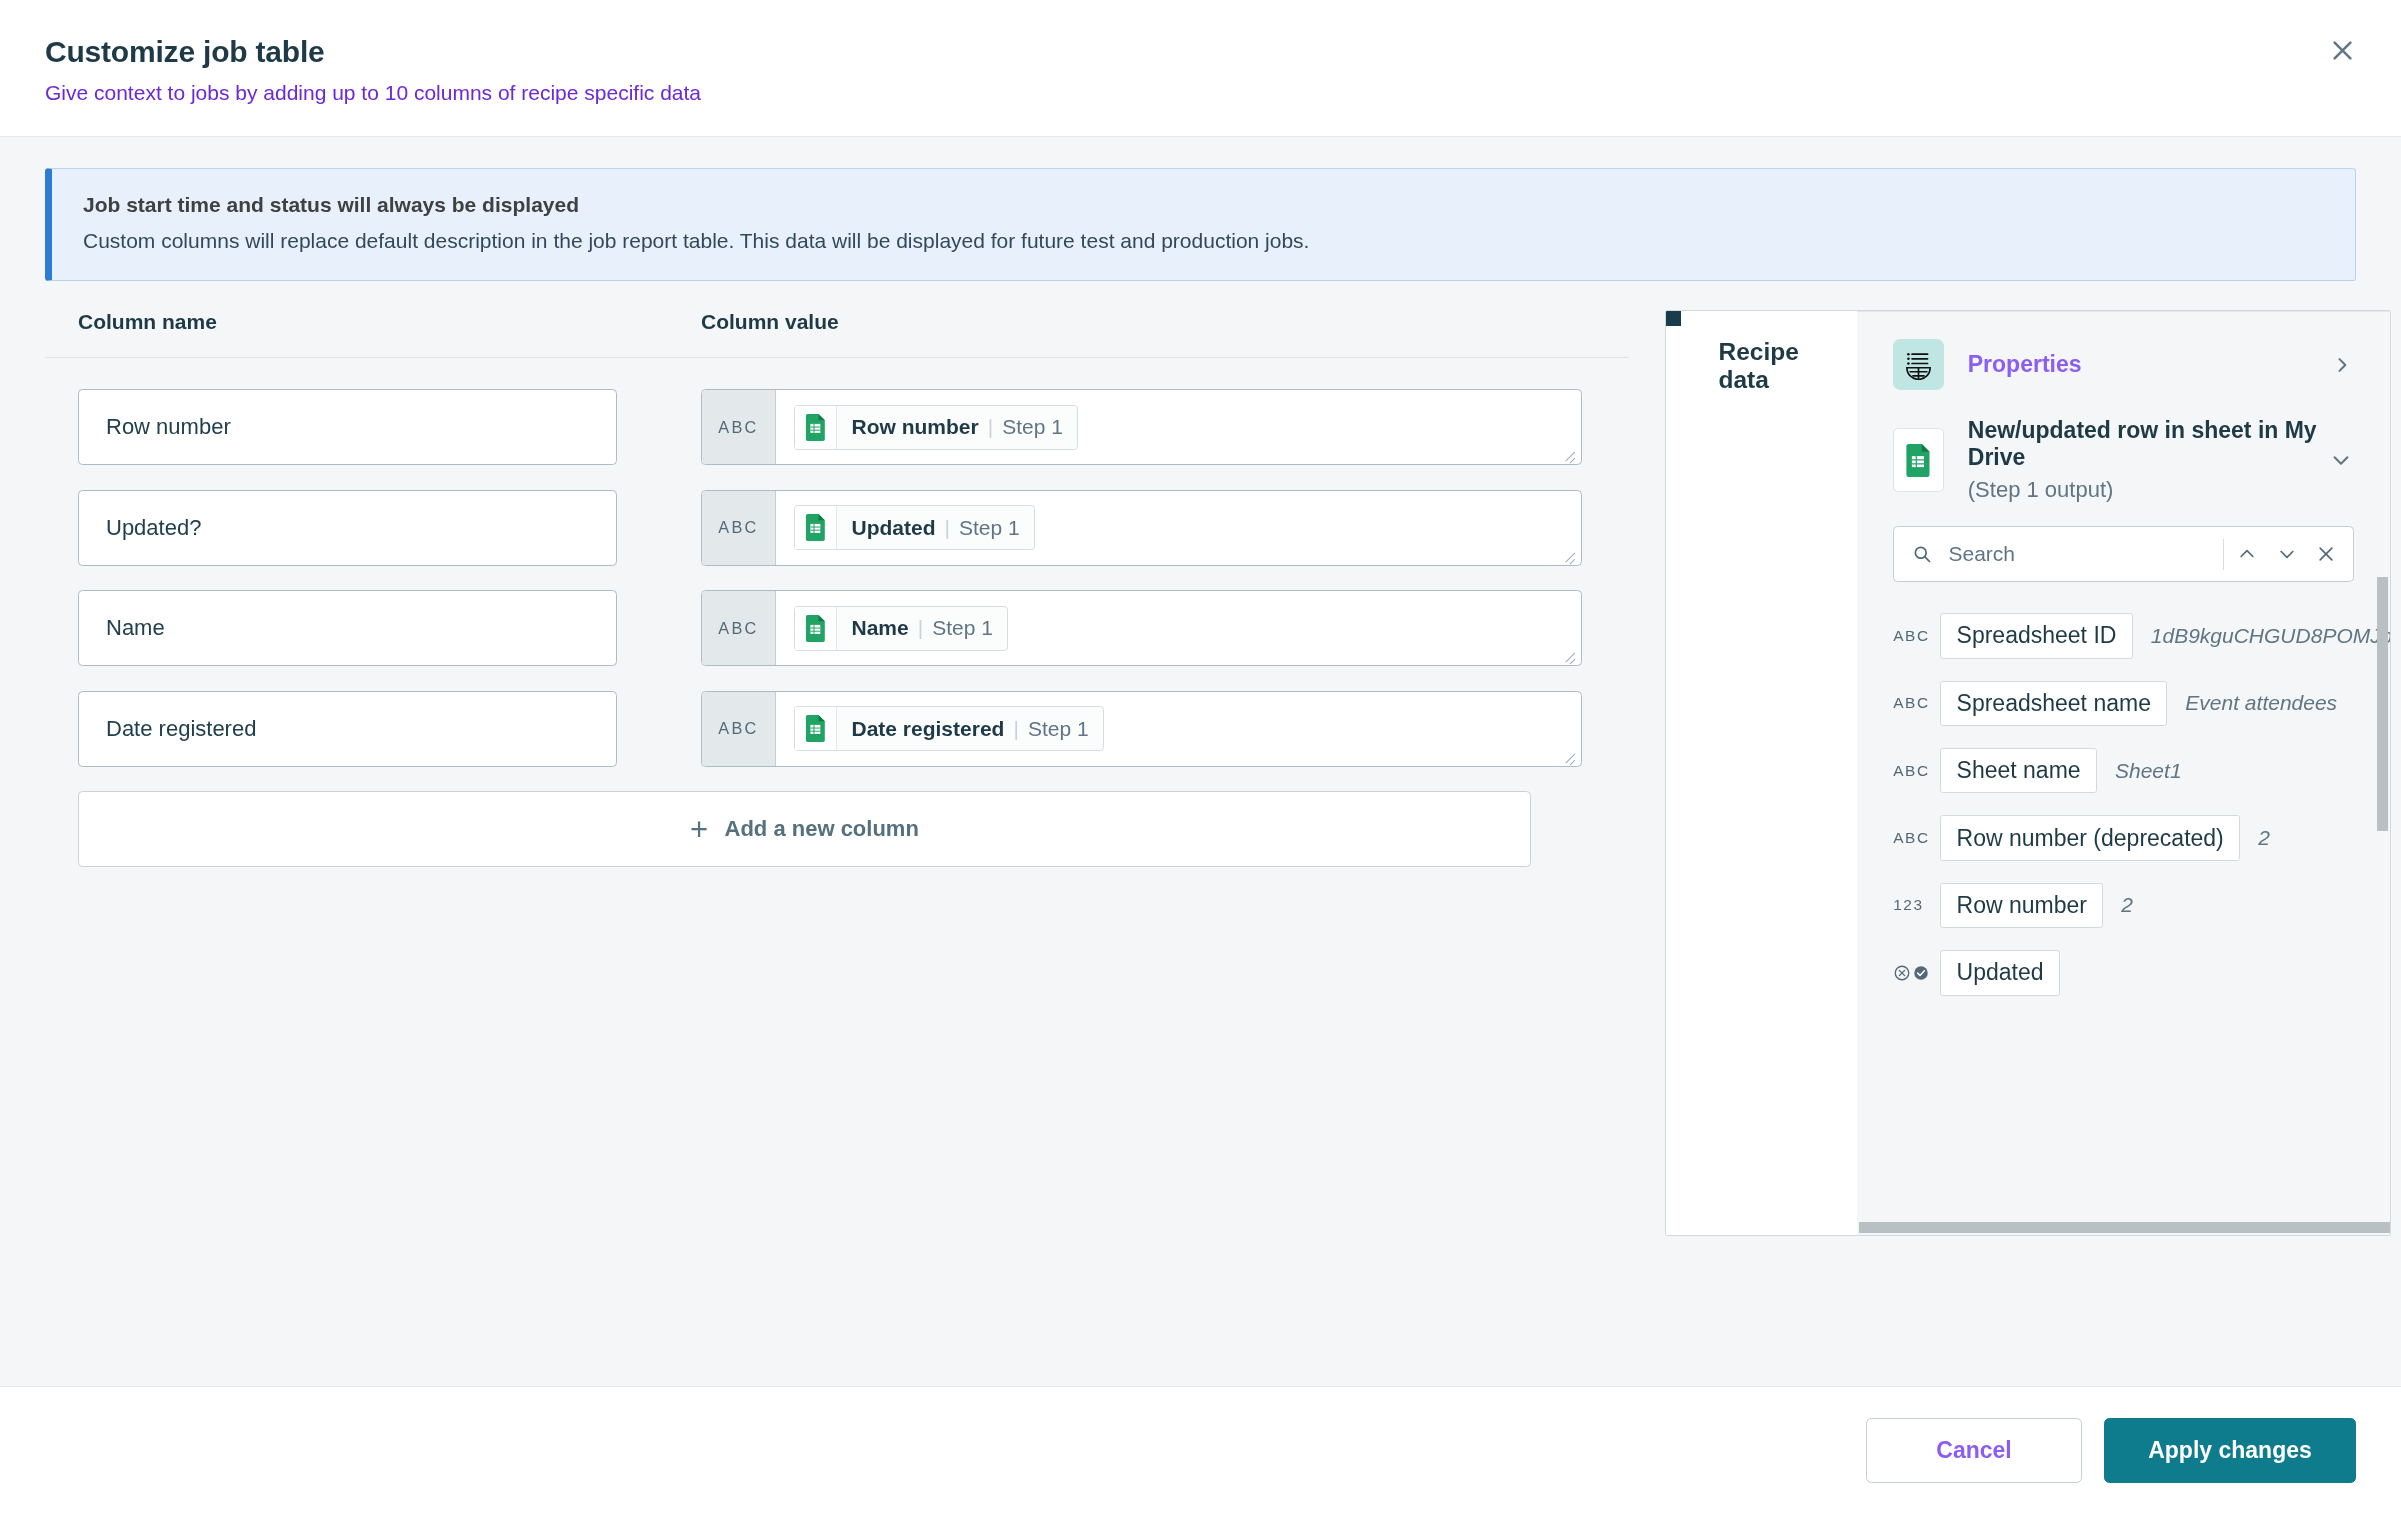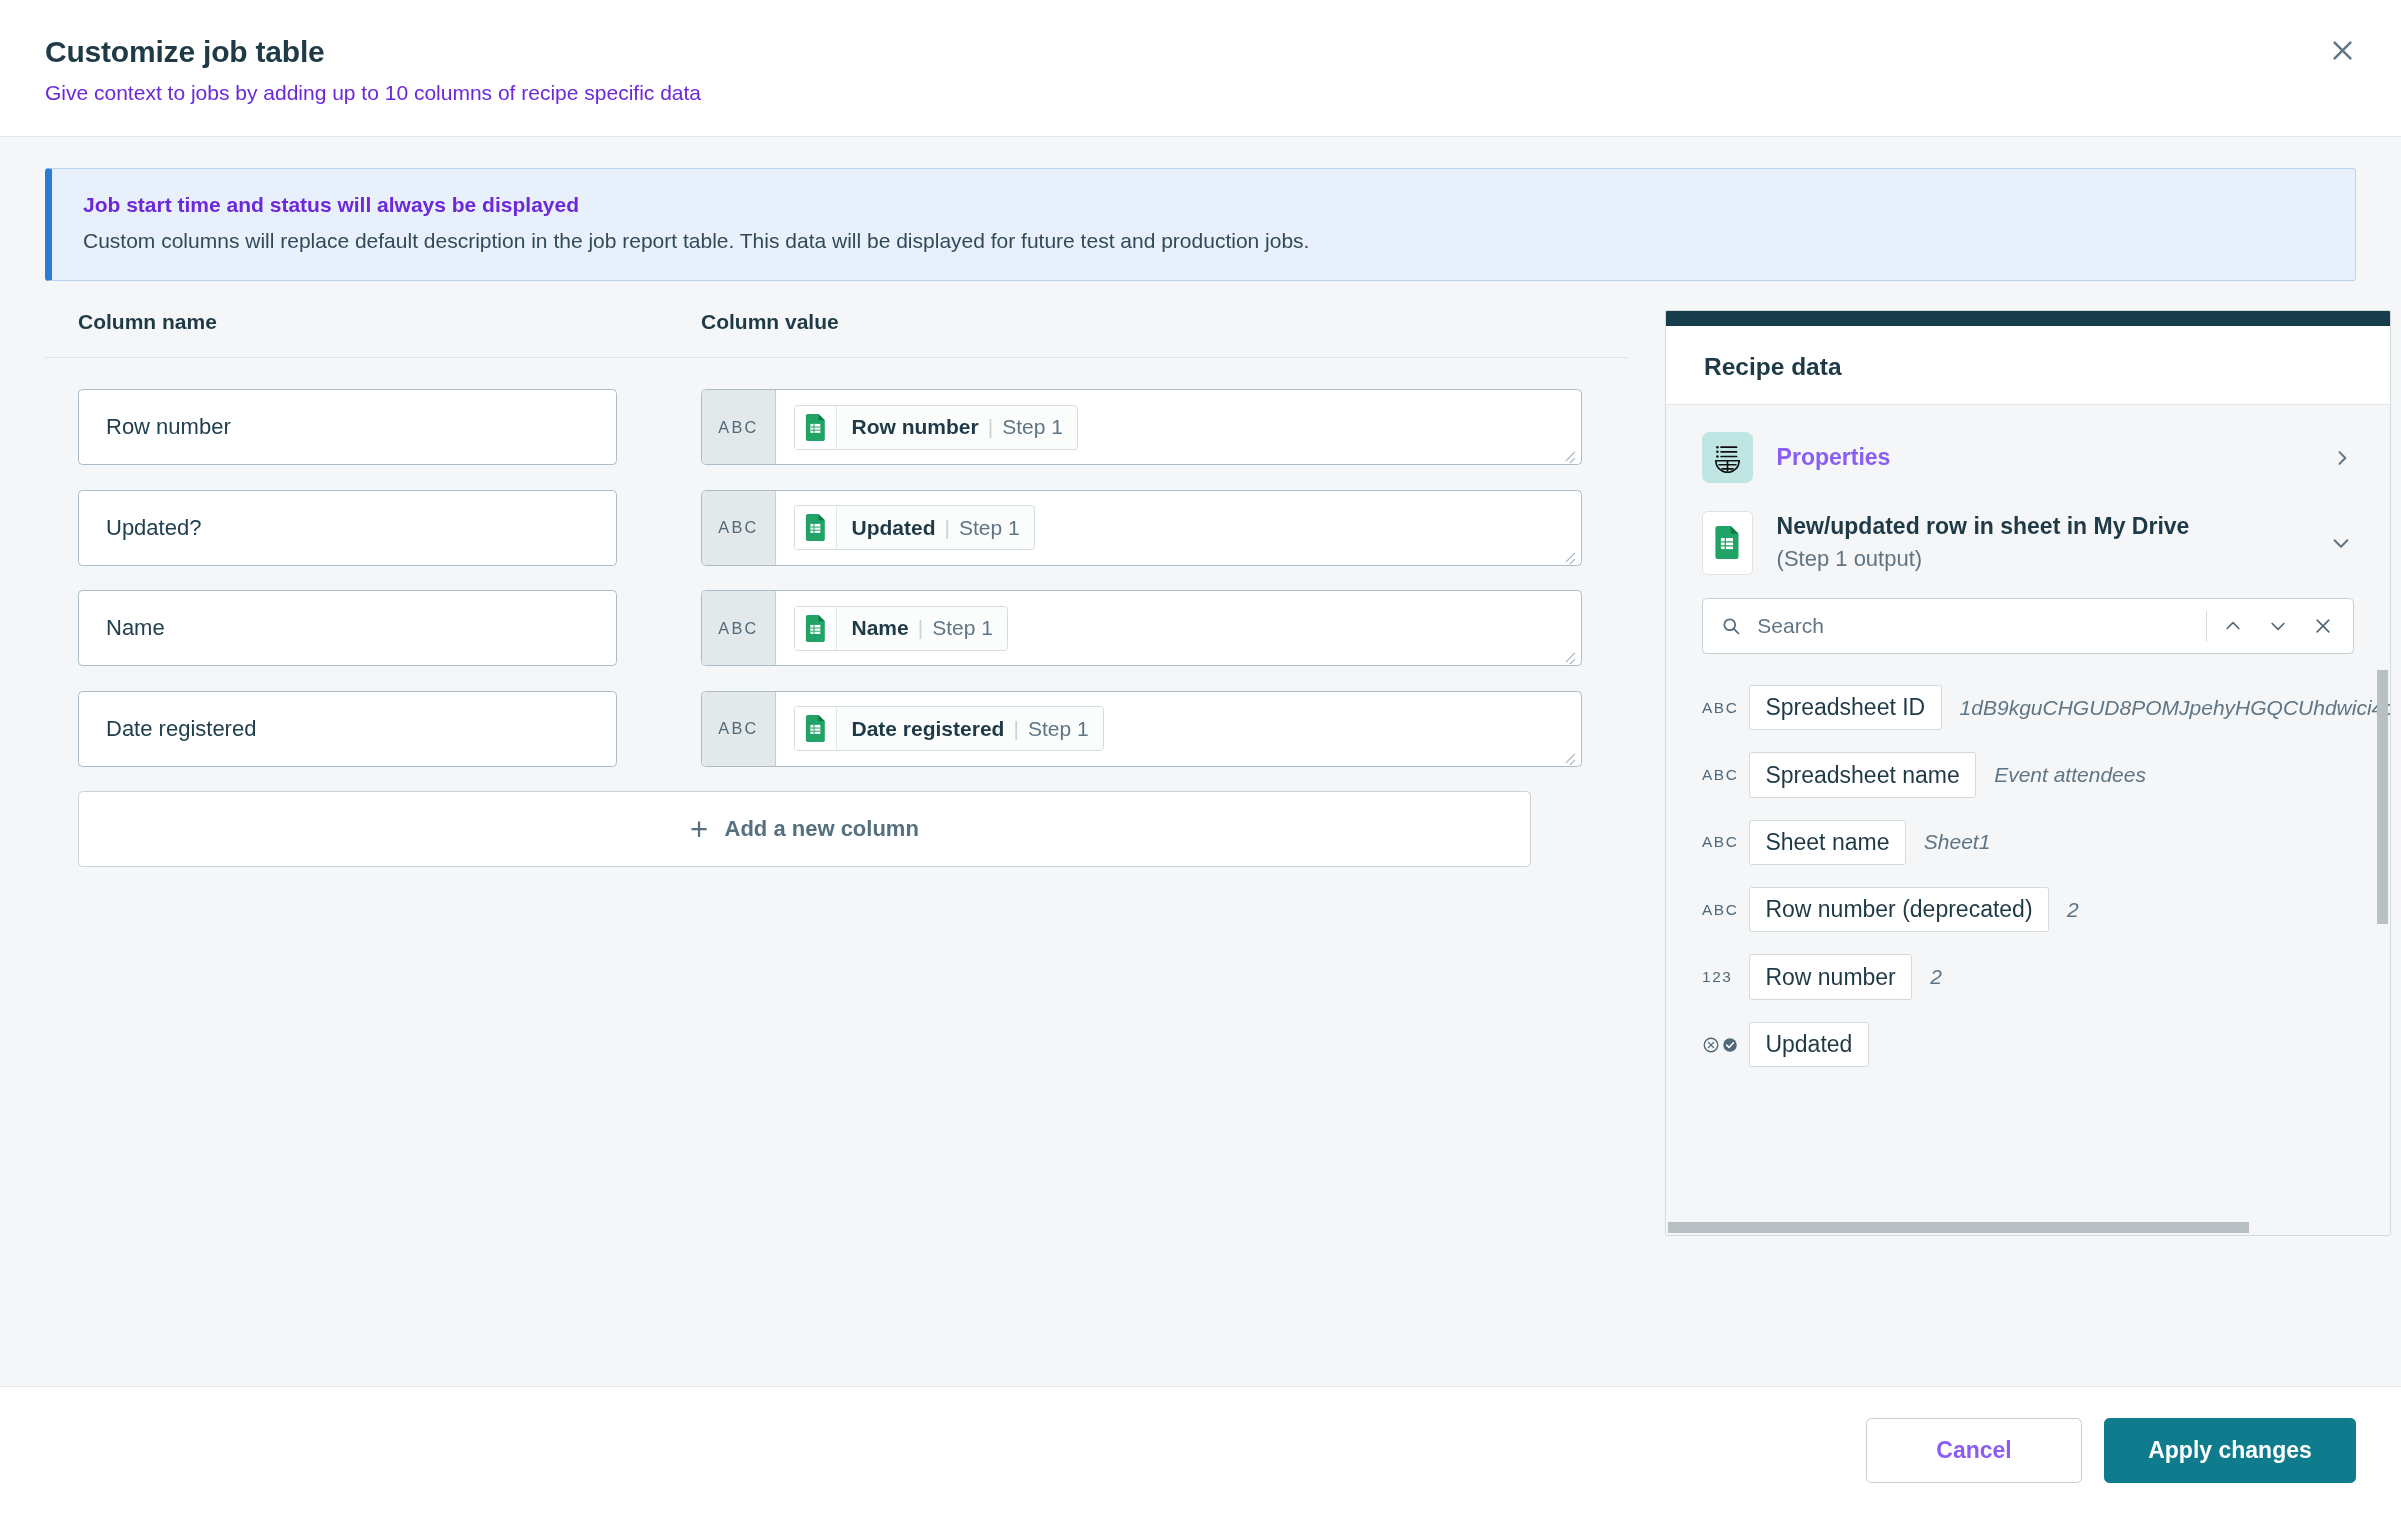--- a/index.html
+++ b/index.html
@@ -49,21 +49,21 @@
   
   .banner {
     margin-top: 31px;
     background: #e8f1fb;
     border: 0.9px solid #b9d4ee;
     border-left: 7.3px solid #2b7cd3;
     border-radius: 3.6px;
     padding: 24.5px 31px 27px 31px;
   }
   .banner-title {
-    font-size: 21px; font-weight: bold; color: #6d28d9; margin-bottom: 11.8px;
+    font-size: 21px; font-weight: bold; color: #404040; margin-bottom: 11.8px;
   }
   .banner-text { font-size: 21px; color: #32495a; }
 
   
   .content-wrap { display: flex; gap: 0; margin-top: 29px; }
   .left-col { width: 1584px; flex: 0 0 1584px; }
   .right-col { flex: 1 1 auto; padding-left: 36px; }
 
   
   .col-heads {
@@ -159,21 +159,21 @@
     cursor: pointer;
   }
   .plus-ic { font-size: 31px; font-weight: 300; line-height: 1; color: #55707f; }
 
   
   .recipe-panel {
     width: 726px;
     border: 0.9px solid #d3dade;
     background: #fff;
     border-radius: 1.8px;
-    display: flex; flex-direction: column;
+    display: flex; flex-direction: row;
     height: 926px;
     overflow: hidden;
   }
   .panel-topbar { height: 14.5px; background: #173c4b; flex: 0 0 14.5px; }
   .panel-head { padding: 27px 38px 23.6px 38px; }
   .panel-title { font-size: 24.5px; font-weight: bold; color: #1e3a47; }
   .panel-desc {
     font-size: 21px; color: #5f7585; margin-top: 11px; line-height: 1.55;
   }
   .inline-pill {

